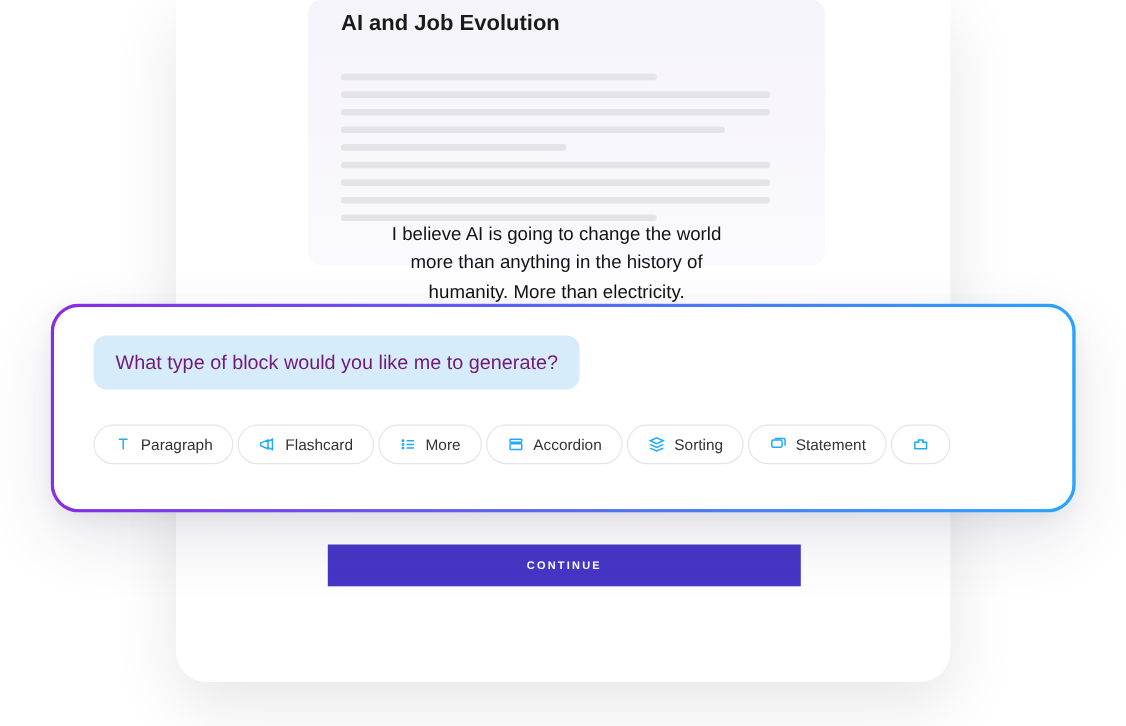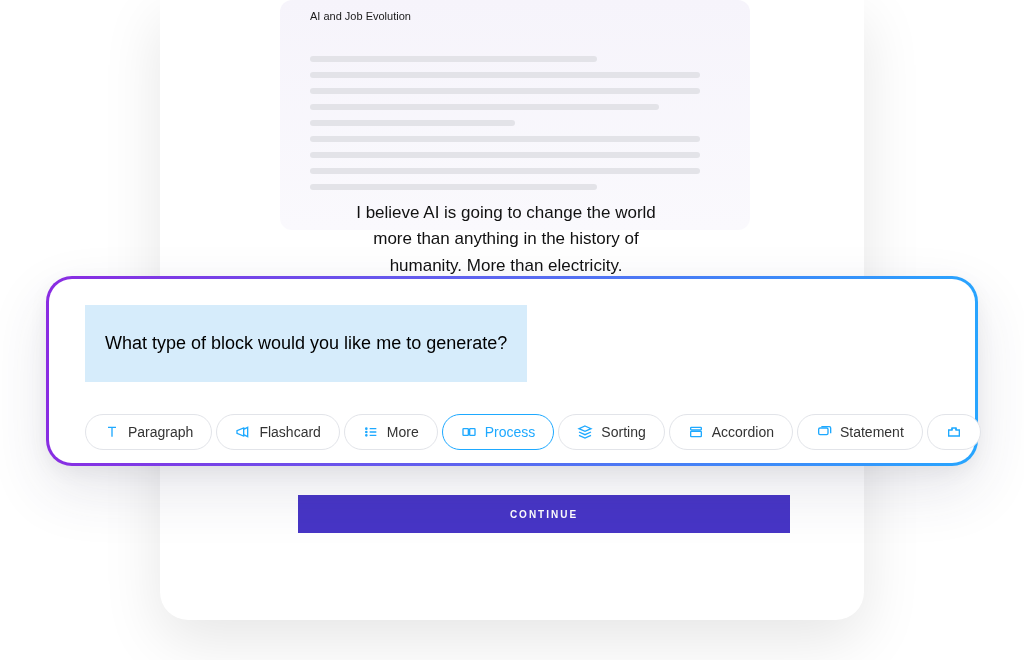--- a/index.html
+++ b/index.html
@@ -19,42 +19,42 @@
 
   .excerpt-box{
     position:absolute;
     left:120px; top:0;
     width:470px;
     padding:10px 30px 30px 30px;
     border-radius:12px;
     background:linear-gradient(180deg,#f6f4fb 0%,#faf9fd 100%);
   }
   .excerpt-title{
-    font-weight:400; font-size:11px; color:#1a1a1a; margin-bottom:34px;
+    font-weight:700; font-size:20px; color:#1a1a1a; margin-bottom:34px;
   }
   .placeholder-lines .line{
     height:6px; background:#e3e3e8; border-radius:3px; margin-bottom:10px;
   }
   .placeholder-lines .line.w95{width:95%;}
   .placeholder-lines .line.w70{width:70%;}
   .placeholder-lines .line.w85{width:85%;}
   .placeholder-lines .line.w50{width:50%;}
 
   .body-text{
     position:absolute;
     left:0; right:12px; top:200px;
     text-align:center;
     padding:0 180px;
     font-size:17px; line-height:1.55; color:#111;
   }
 
   .continue-btn{
     position:absolute;
     left:138px; top:495px;
-    width:492px; height:38px;
+    width:430px; height:38px;
     background:#4735c6;
     color:#fff;
     display:flex; align-items:center; justify-content:center;
     font-size:10px; letter-spacing:2px; font-weight:700;
     cursor:pointer;
   }
 
   
   .ai-panel{
     position:absolute;
@@ -65,24 +65,24 @@
     z-index:20;
     box-shadow:0 24px 60px rgba(50,50,93,0.12), 0 6px 20px rgba(0,0,0,0.05);
     border:3px solid transparent;
     background-image:linear-gradient(#fff,#fff),linear-gradient(95deg,#8a2be2 0%,#27a6ff 100%);
     background-origin:border-box; background-clip:padding-box,border-box;
     padding:26px 36px;
   }
   .question-bubble{
     display:inline-block;
     background:#d6ecfb;
-    color:#000000;
+    color:#701a75;
     font-size:18px;
-    padding:28px 20px;
-    border-radius:0;
+    padding:14px 20px;
+    border-radius:12px;
   }
   .options-row{
     display:flex;
     gap:4px;
     margin-top:32px;
     align-items:flex-start;
   }
   .pill{
     display:flex; align-items:center; gap:8px;
     border:1px solid #e2e4e9;
@@ -162,52 +162,43 @@
           <svg viewBox="0 0 24 24" fill="none" stroke="currentColor" stroke-width="2">
               <circle cx="5" cy="7" r="1" fill="currentColor"></circle>
               <circle cx="5" cy="12" r="1" fill="currentColor"></circle>
               <circle cx="5" cy="17" r="1" fill="currentColor"></circle>
               <path d="M10 7h10M10 12h10M10 17h10"></path>
             </svg>
         </span>
         <span>More</span>
       </div>
 
-      <div class="pill selected">
-        <span class="ico">
-          <svg viewBox="0 0 24 24" fill="none" stroke="currentColor" stroke-width="2">
-              <rect x="3" y="7" width="8" height="10" rx="1"></rect>
-              <rect x="13" y="7" width="8" height="10" rx="1"></rect>
-            </svg>
-        </span>
-        <span>Process</span>
-      </div>
-
-      <div class="pill">
-        <span class="ico">
-          <svg viewBox="0 0 24 24" fill="none" stroke="currentColor" stroke-width="2">
-              <path d="M12 3l9 4-9 4-9-4 9-4zM3 12l9 4 9-4M3 17l9 4 9-4"></path>
-            </svg>
-        </span>
-        <span>Sorting</span>
-      </div>
 
       <div class="pill">
         <span class="ico">
           <svg viewBox="0 0 24 24" fill="none" stroke="currentColor" stroke-width="2">
               <rect x="4" y="5" width="16" height="4" rx="1"></rect>
               <rect x="4" y="11" width="16" height="8" rx="1"></rect>
             </svg>
         </span>
         <span>Accordion</span>
       </div>
 
       <div class="pill">
         <span class="ico">
           <svg viewBox="0 0 24 24" fill="none" stroke="currentColor" stroke-width="2">
+              <path d="M12 3l9 4-9 4-9-4 9-4zM3 12l9 4 9-4M3 17l9 4 9-4"></path>
+            </svg>
+        </span>
+        <span>Sorting</span>
+      </div>
+
+      <div class="pill">
+        <span class="ico">
+          <svg viewBox="0 0 24 24" fill="none" stroke="currentColor" stroke-width="2">
               <rect x="4" y="6" width="14" height="10" rx="2"></rect>
               <path d="M8 4h12a2 2 0 0 1 2 2v8"></path>
             </svg>
         </span>
         <span>Statement</span>
       </div>
 
       <div class="pill">
         <span class="ico">
           <svg viewBox="0 0 24 24" fill="none" stroke="currentColor" stroke-width="2">

